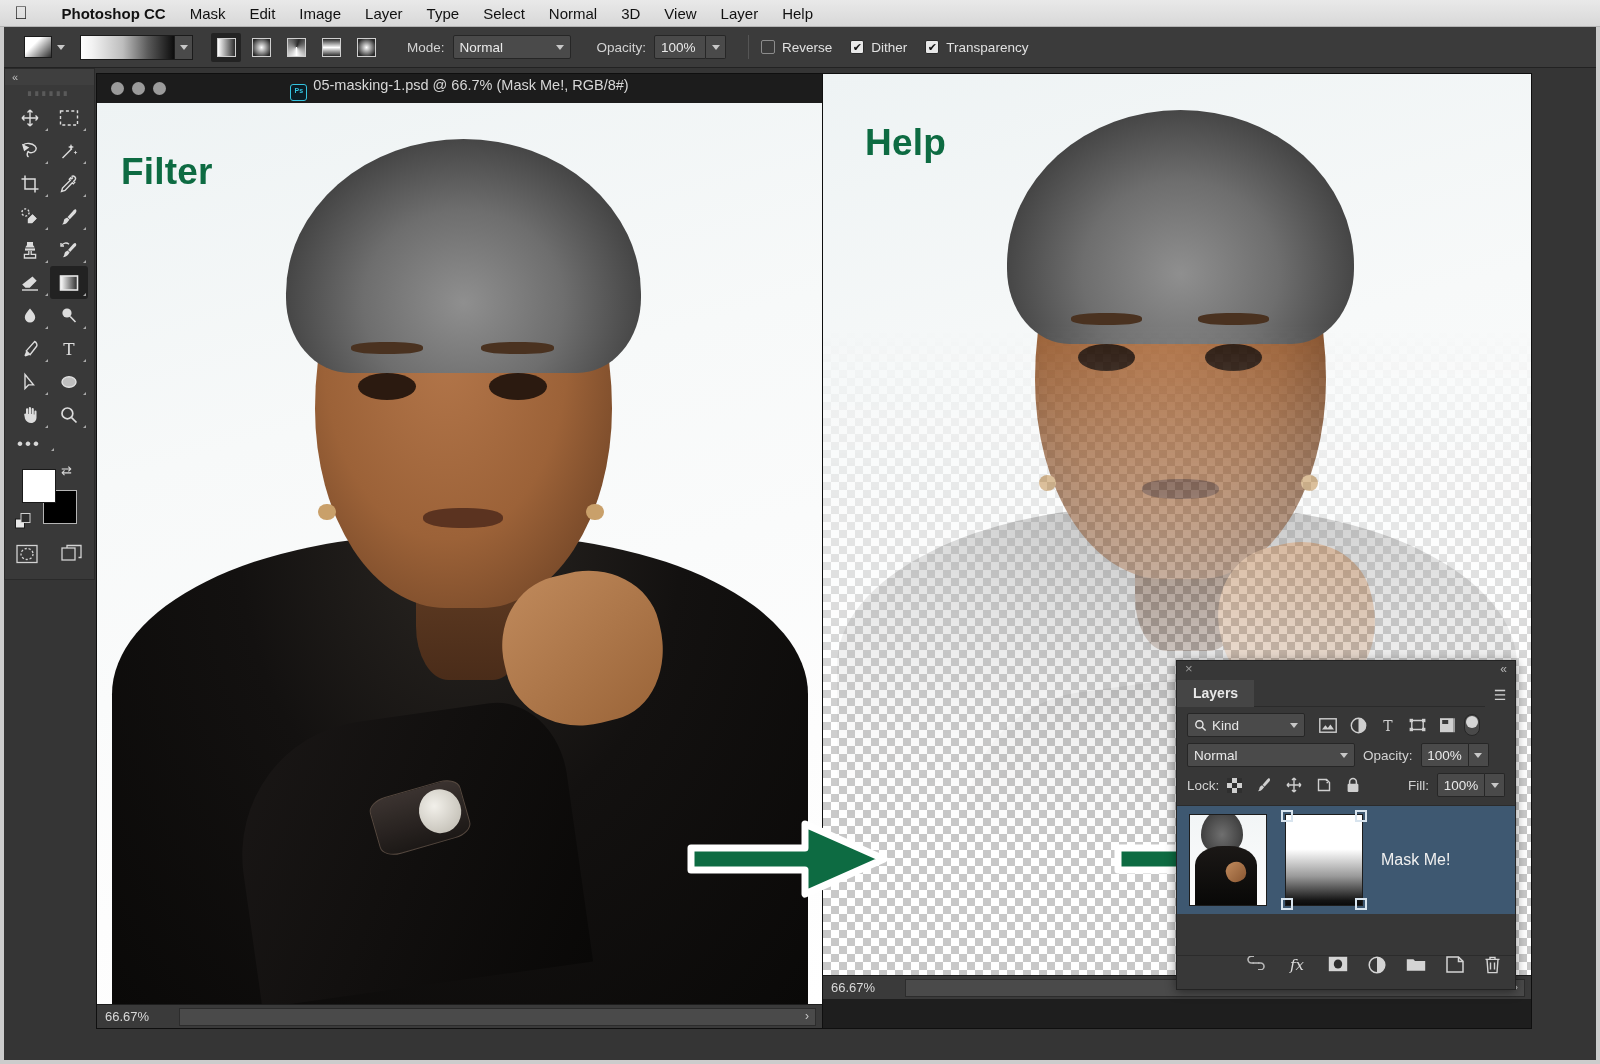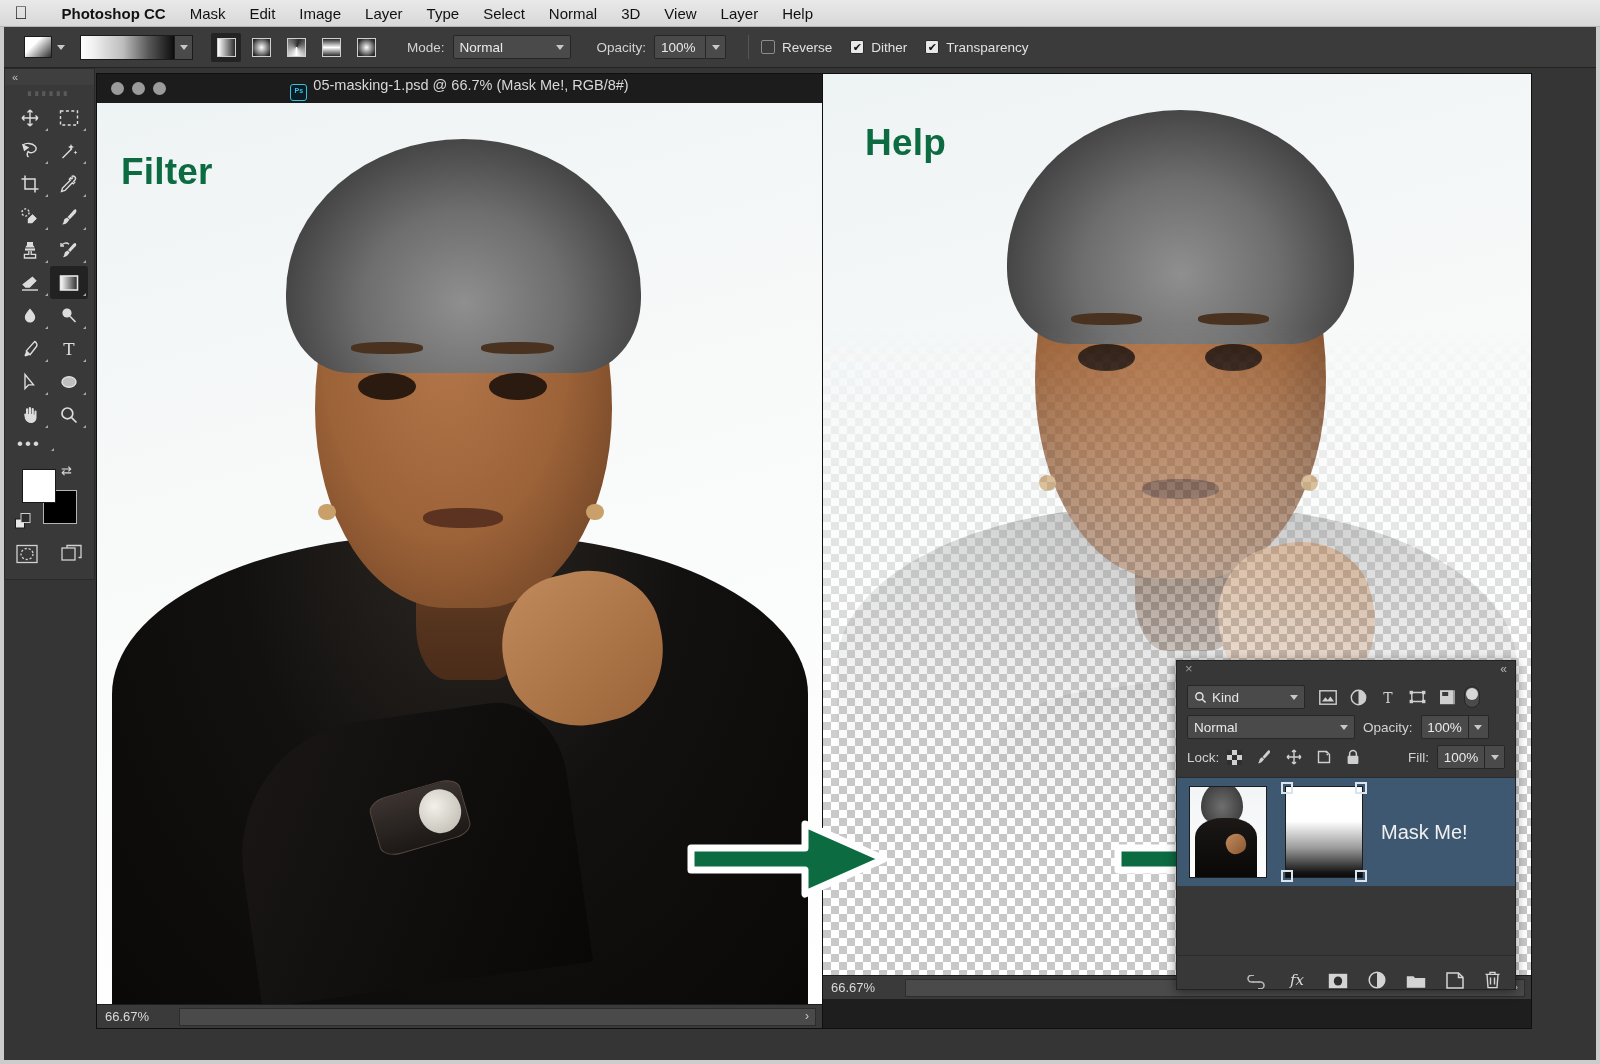--- a/index.html
+++ b/index.html
@@ -291,25 +291,25 @@
     width: 78px; height: 92px; position: relative;
     background: linear-gradient(to bottom, #ffffff 0%, #ffffff 38%, #9a9a9a 68%, #141414 95%, #0a0a0a 100%);
     border: 1px solid #1c1c1c;
   }
   .mask-sel-brackets { position: absolute; inset: -5px; }
   .mask-sel-brackets span { position: absolute; width: 12px; height: 12px; border: 2px solid #d8e4ee; }
   .mb-tl { left: 0; top: 0; border-right: none; border-bottom: none; }
   .mb-tr { right: 0; top: 0; border-left: none; border-bottom: none; }
   .mb-bl { left: 0; bottom: 0; border-right: none; border-top: none; }
   .mb-br { right: 0; bottom: 0; border-left: none; border-top: none; }
-  .layer-name { color: #f0f0f0; font-size: 20px; }
+  .layer-name { color: #f0f0f0; font-size: 16px; }
   .lp-bottom {
     position: absolute; left: 0; right: 0; bottom: 0; height: 34px;
     background: #383838; border-top: 1px solid #2b2b2b;
-    display: flex; align-items: flex-end; justify-content: flex-end; gap: 20px;
+    display: flex; align-items: flex-start; justify-content: flex-end; gap: 20px;
     padding-right: 14px;
   }
   .lp-bottom .bi { position: relative; display: flex; align-items: center; }
   .outer-border { position: absolute; inset: 0; border: 4px solid #ccc; pointer-events: none; }
 </style>
 </head>
 <body>
 
 <div id="app">
 
@@ -628,20 +628,25 @@
 
   <svg class="arrow" style="left:1112px;top:818px" width="215" height="82" viewBox="0 0 215 82">
     <path d="M6 30 L128 30 L128 6 L209 41 L128 76 L128 52 L6 52 Z" fill="#0d6b42" stroke="#ffffff" stroke-width="7" stroke-linejoin="round"></path>
   </svg>
 
   <div class="layerspanel">
     <div class="lp-topbar">
       <span class="lp-close">×</span>
       <span class="lp-collapse">«</span>
     </div>
+    <div class="lp-tabs">
+      <div class="lp-tab">Layers</div>
+      <div class="lp-tab-rest"></div>
+      <div class="lp-menu">☰</div>
+    </div>
 
     <div class="lp-row">
       <div class="lp-filter">
         <span style="display:flex;align-items:center;gap:5px">
           <svg width="13" height="13" viewBox="0 0 13 13" fill="none" stroke="#e6e6e6" stroke-width="1.4">
               <circle cx="5.4" cy="5.4" r="3.6"></circle>
               <path d="M8.2 8.2L11.6 11.6"></path>
             </svg>
           <span>Kind</span>
         </span>

